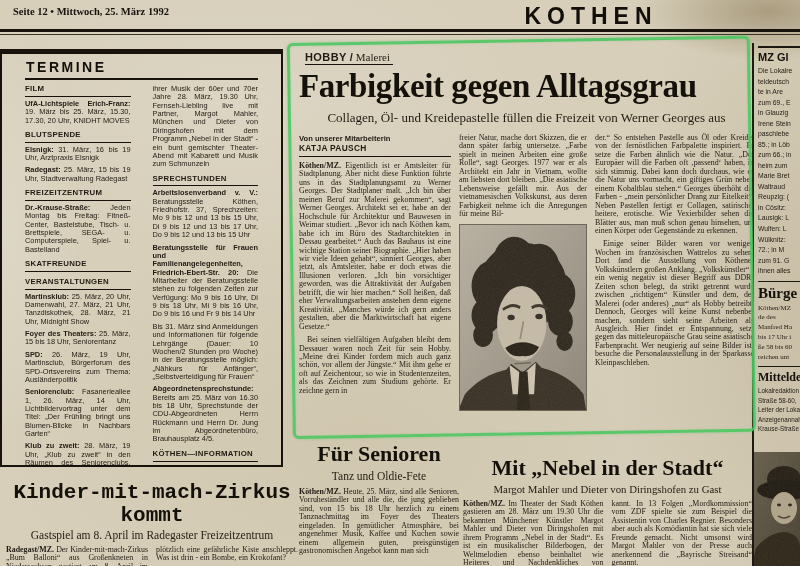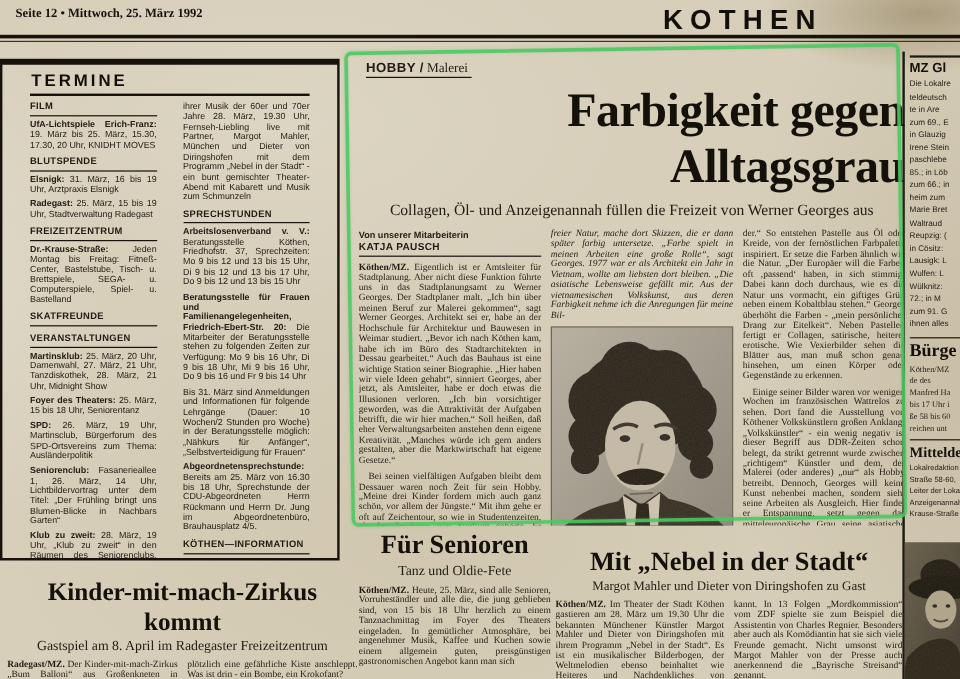--- a/index.html
+++ b/index.html
@@ -10,21 +10,21 @@
     background-image:
       radial-gradient(ellipse 190px 70px at 96% 2%, rgba(120,100,60,.45), transparent 70%),
       radial-gradient(ellipse 260px 520px at 101% 55%, rgba(150,130,95,.22), transparent 75%),
       radial-gradient(ellipse 420px 220px at 30% 18%, rgba(255,255,255,.13), transparent 70%),
       radial-gradient(ellipse 520px 320px at 45% 78%, rgba(168,148,108,.14), transparent 70%),
       radial-gradient(ellipse 120px 300px at 0% 40%, rgba(255,255,255,.18), transparent 70%);
     font-family:"Liberation Serif", serif; color:#211b12;
   }
 
   .edition { position:absolute; left:13px; top:6px; font-size:10.5px; font-weight:bold; color:#17120c; }
-  .masthead { position:absolute; left:484px; top:3px; width:270px; text-align:center;
+  .masthead { position:absolute; left:456px; top:3px; width:270px; text-align:center;
     font-family:"Liberation Sans", sans-serif; font-weight:bold; font-size:23px; letter-spacing:6px; color:#120f0a; }
   .rule-thick { position:absolute; left:0; top:29px; width:800px; height:3px; background:#17120c; }
   .rule-thin  { position:absolute; left:0; top:34px; width:800px; height:1px; background:#3a3328; }
 
   
   .termine { position:absolute; left:0; top:49px; width:283px; height:418px;
     border:2px solid #17120c; border-top-width:5px; padding:4px 23px; overflow:hidden; }
   .termine h2 { font-family:"Liberation Sans", sans-serif; font-size:14px; letter-spacing:2.5px;
     color:#120f0a; border-bottom:2px solid #17120c; padding:1px 0 3px 1px; }
   .tcols { display:flex; gap:22px; margin-top:5px;justify-content:flex-end; }
@@ -38,38 +38,38 @@
     border:3.5px solid rgba(76,199,98,.9); border-radius:6px;
     transform:rotate(-0.9deg); transform-origin:0 100%;
     box-shadow:0 0 3px rgba(76,199,98,.45), inset 0 0 2px rgba(76,199,98,.35);
     z-index:6; pointer-events:none; }
 
   
   .article { position:absolute; left:299px; top:47px; width:455px; height:391px; overflow:hidden; z-index:2; }
   .kicker { display:inline-block; margin-left:6px; border-bottom:1.5px solid #17120c; padding:0 3px 1px 0; font-size:11px; }
   .kicker b { font-family:"Liberation Sans", sans-serif; letter-spacing:.4px; }
   .ksep { font-family:"Liberation Sans", sans-serif; font-weight:bold; padding:0 3px; }
-  .article h1 { font-size:40px; font-weight:bold; text-align:right; letter-spacing:-.4px; margin-top:3px; color:#14100a; }
+  .article h1 { font-size:33px; font-weight:bold; text-align:left; letter-spacing:-.4px; margin-top:3px; color:#14100a; }
   .deck { font-size:13px; text-align:center; margin-top:5px; }
   .acols { display:flex; gap:8px; margin-top:8px; }
-  .c1 { width:152px; flex:none; } .c2 { width:152px; flex:none;font-style:italic; } .c3 { flex:1; }
+  .c1 { width:152px; flex:none; } .c2 { width:128px; flex:none; } .c3 { flex:1; }
   .jp { font-size:7.9px; line-height:1.07; text-align:justify; margin:0 0 5px; }
   .indent { text-indent:8px; }
   .by1 { font-family:"Liberation Sans", sans-serif; font-weight:bold; font-size:7.6px; }
   .by2 { font-family:"Liberation Sans", sans-serif; font-weight:bold; font-size:8.4px; letter-spacing:.3px; }
   .byrule { border-top:1.5px solid #17120c; margin:3px 0 5px; }
   .photo1 { width:100%; height:187px; margin-top:3px; border:1px solid #6f675a; background:#a9a294; }
   .photo1 svg, .photo2 svg { display:block; width:100%; height:100%; }
 
   
   .senioren { position:absolute; left:299px; top:441px; width:160px; height:125px; overflow:hidden; z-index:2; }
   .nebel    { position:absolute; left:463px; top:455px; width:289px; height:125px; overflow:hidden; z-index:2; }
   .zirkus   { position:absolute; left:6px;   top:481px; width:292px; height:85px;  overflow:hidden; }
   .senioren h2, .nebel h2, .zirkus h2 { text-align:center; font-weight:bold; color:#14100a; }
-  .senioren h2 { font-size:22px; } .nebel h2 { font-size:22px; } .zirkus h2 { font-size:21px; }
+  .senioren h2 { font-size:22px; } .nebel h2 { font-size:22px; } .zirkus h2 { font-size:21px;font-family:Liberation Mono, monospace; }
   .sub { text-align:center; font-size:11.5px; margin:3px 0 6px; }
   .nebel .sub { font-size:10.8px; margin:2px 0 5px; }
   .zirkus .sub { margin:2px 0 5px; }
   .ncols, .zcols { display:flex; gap:8px; }
   .ncols .jp, .zcols .jp { flex:1; }
 
   
   .vrule { position:absolute; left:752px; top:43px; width:2px; height:523px; background:#1c1812; }
   .sidebar { position:absolute; left:758px; top:46px; width:42px; height:404px; overflow:hidden; }
   .mzhead { font-family:"Liberation Sans", sans-serif; font-weight:bold; font-size:11px;
@@ -125,21 +125,21 @@
         <p>1. April, Eissporthalle, Udo Jürgens, 9. April, Johannespassion, St. Agnuskirche, 8. Mai, Eissporthalle, Santana; 8. Juni, Leipzig, Festwiese, Westernhagen, 9. Juni, Galgenbergschlucht, Peter Maffay</p>
       </div>
     </div>
   </section>
 
   <div class="green-box"></div>
 
   <section class="article">
     <div class="kicker"><b>HOBBY</b><span class="ksep">/</span><span class="ksub">Malerei</span></div>
     <h1>Farbigkeit gegen Alltagsgrau</h1>
-    <div class="deck">Collagen, Öl- und Anzeigenannah füllen die Freizeit von Werner Georges aus</div>
+    <div class="deck">Collagen, Öl- und Kreidepastelle füllen die Freizeit von Werner Georges aus</div>
     <div class="acols">
       <div class="acol c1">
         <div class="by1">Von unserer Mitarbeiterin</div>
         <div class="by2">KATJA PAUSCH</div>
         <div class="byrule"></div>
         <p class="jp"><b>Köthen/MZ.</b> <span>Eigentlich ist er Amtsleiter für Stadtplanung. Aber nicht diese Funktion führte uns in das Stadtplanungsamt zu Werner Georges. Der Stadtplaner malt. „Ich bin über meinen Beruf zur Malerei gekommen“, sagt Werner Georges. Architekt sei er, habe an der Hochschule für Architektur und Bauwesen in Weimar studiert. „Bevor ich nach Köthen kam, habe ich im Büro des Stadtarchitekten in Dessau gearbeitet.“ Auch das Bauhaus ist eine wichtige Station seiner Biographie. „Hier haben wir viele Ideen gehabt“, sinniert Georges, aber jetzt, als Amtsleiter, habe er doch etwas die Illusionen verloren. „Ich bin vorsichtiger geworden, was die Attraktivität der Aufgaben betrifft, die wir hier machen.“ Soll heißen, daß eher Verwaltungsarbeiten anstehen denn eigene Kreativität. „Manches würde ich gern anders gestalten, aber die Marktwirtschaft hat eigene Gesetze.“</span></p>
         <p class="jp indent">Bei seinen vielfältigen Aufgaben bleibt dem Dessauer waren noch Zeit für sein Hobby. „Meine drei Kinder fordern mich auch ganz schön, vor allem der Jüngste.“ Mit ihm gehe er oft auf Zeichentour, so wie in Studentenzeiten, als das Zeichnen zum Studium gehörte. Er zeichne gern in</p>
       </div>
       <div class="acol c2">
         <p class="jp">freier Natur, mache dort Skizzen, die er dann später farbig untersetze. „Farbe spielt in meinen Arbeiten eine große Rolle“, sagt Georges. 1977 war er als Architekt ein Jahr in Vietnam, wollte am liebsten dort bleiben. „Die asiatische Lebensweise gefällt mir. Aus der vietnamesischen Volkskunst, aus deren Farbigkeit nehme ich die Anregungen für meine Bil-</p>

